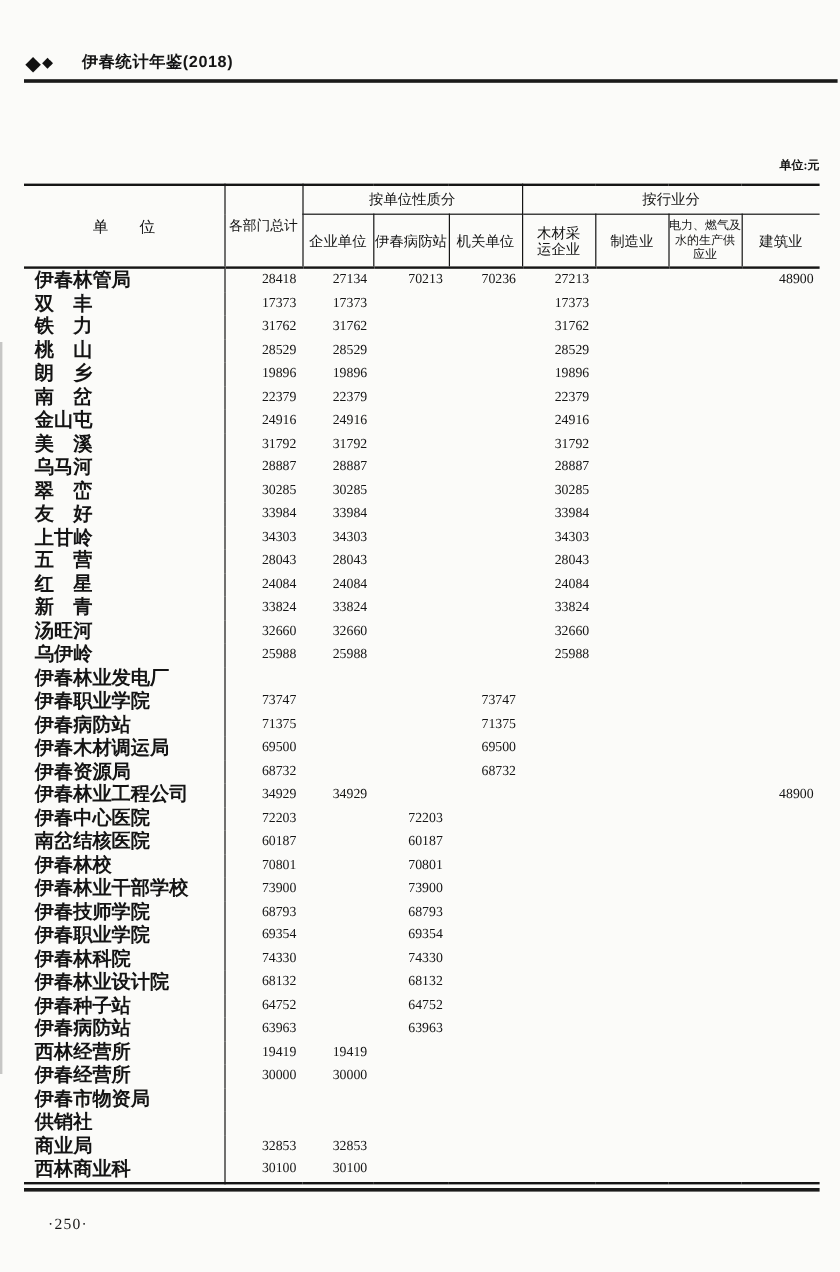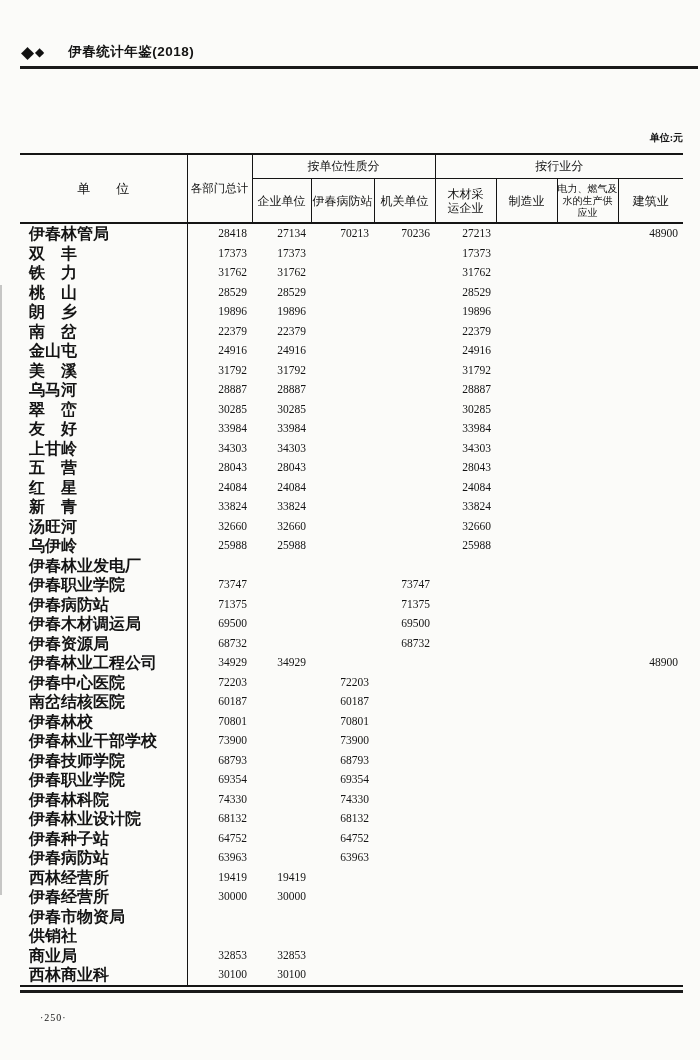--- a/index.html
+++ b/index.html
@@ -45,21 +45,21 @@
   .h-sub.h-last { border-right:none; }
   .h-elec   { font-size:10px; line-height:12px; }
 
   tbody td { height:19.5px; line-height:19.5px; }
   .c-name { font-size:16px; font-weight:bold; padding-left:9px; white-space:nowrap;
             border-right:1.5px solid #151515; }
   .c-val  { text-align:right; padding-right:5px; font-size:11.5px; }
 
   .tbl-bottom2 { margin-top:3.5px; width:663px; height:2.5px; background:#1a1a1a; }
 
-  .page-num { position:absolute; left:40px; top:1012px; font-size:10px; letter-spacing:1px; }
+  .page-num { position:absolute; left:40px; top:1012px; font-size:13px; letter-spacing:1px; }
 </style>
 </head>
 <body>
 
 <div class="page">
 
   <div class="scan-edge"></div>
 
   <div class="brand">
     <span class="diamond-lg">◆</span>

